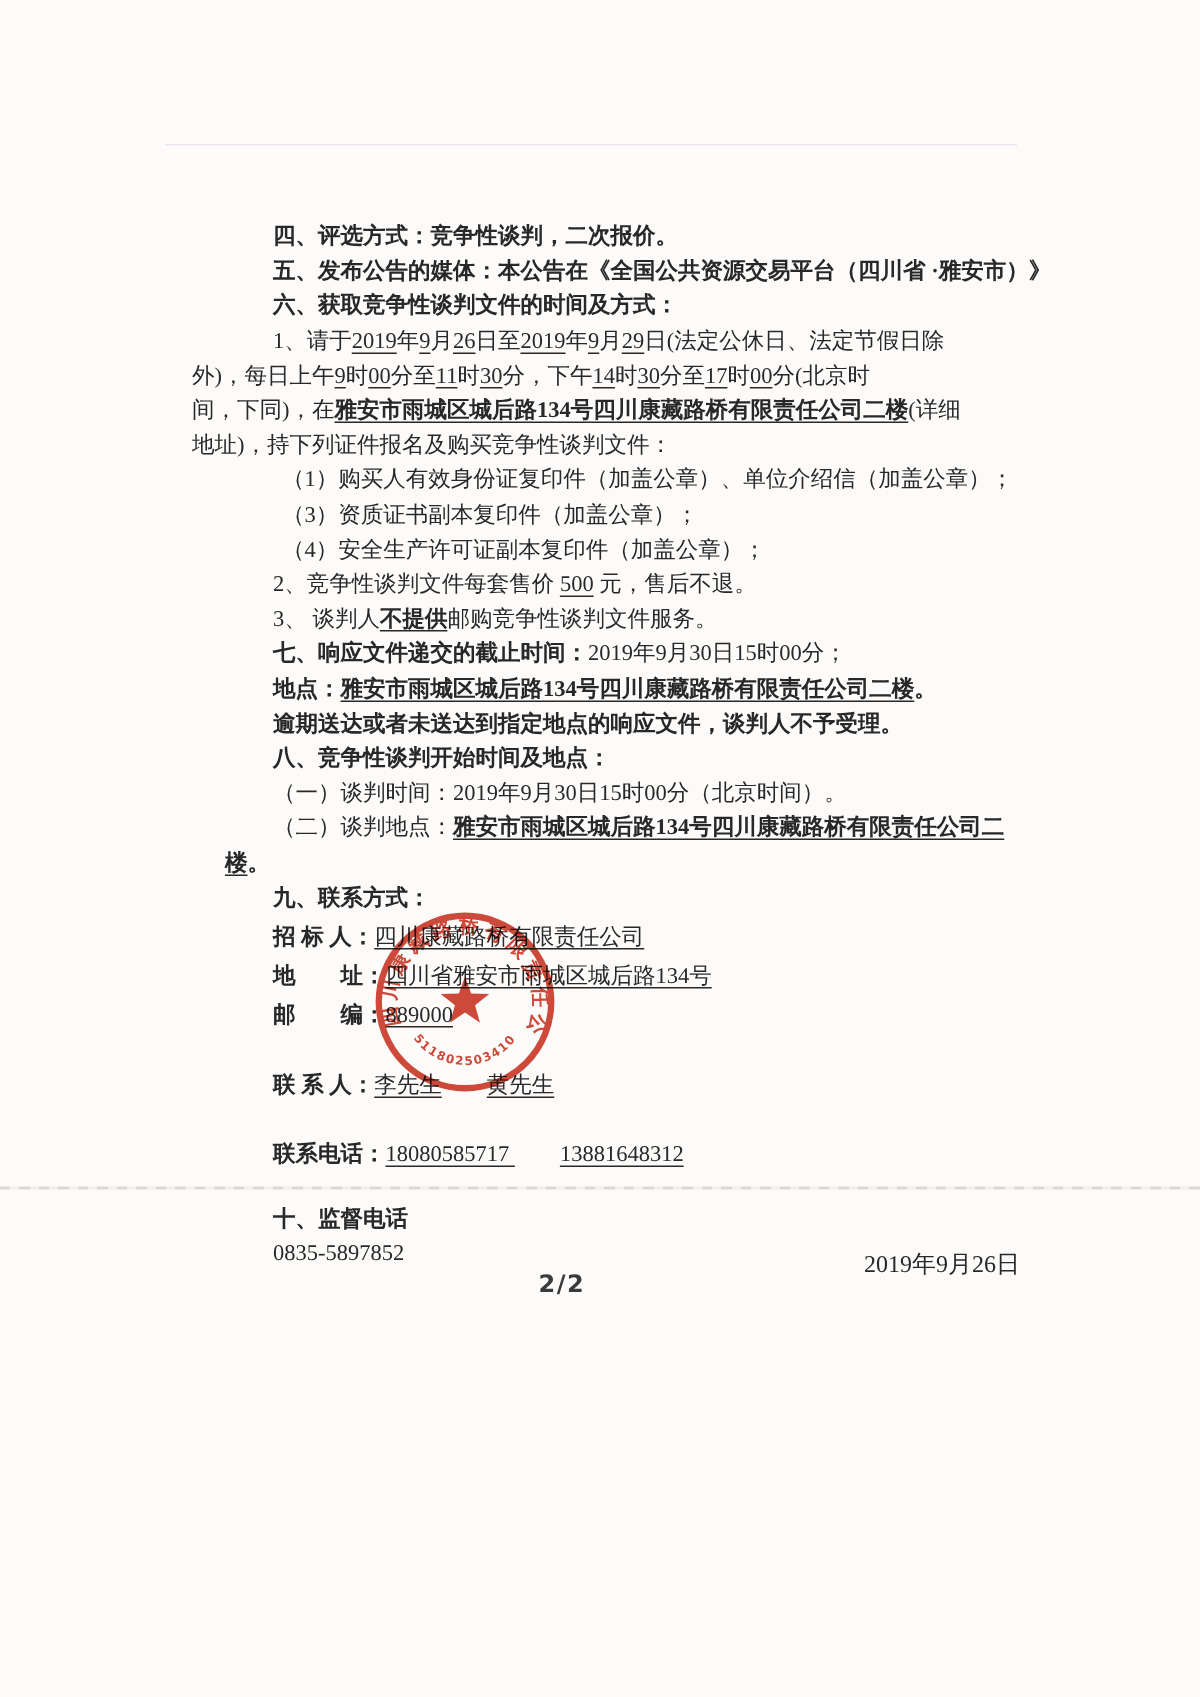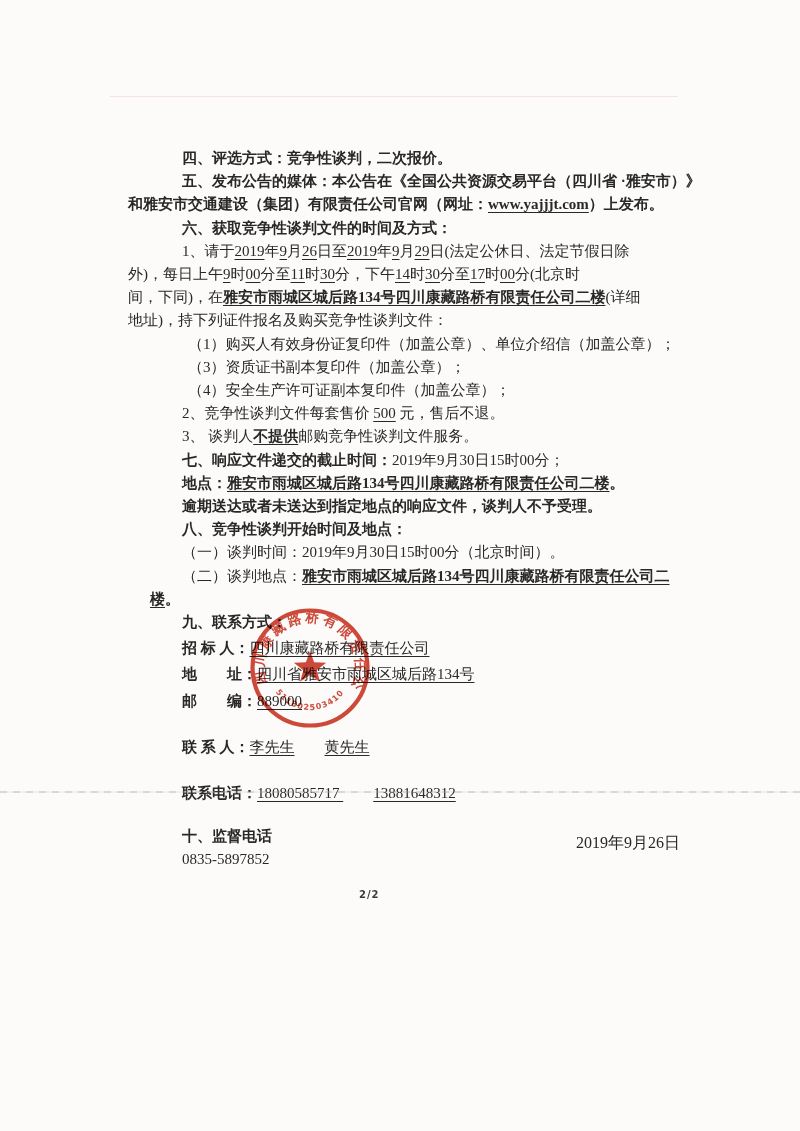--- a/index.html
+++ b/index.html
@@ -42,36 +42,35 @@
   .u { text-decoration:underline; text-underline-offset:3px; text-decoration-thickness:1px; }
 
   
   .stamp {
     position:absolute; left:247px; top:605px; width:126px; height:126px;
     mix-blend-mode:multiply; opacity:.87;
     filter:blur(.25px);
   }
 
   .page-number {
-    position:absolute; left:359px; top:889px;
+    position:absolute; left:359px; top:846px;
     font-family:"DejaVu Sans","Liberation Sans",sans-serif;
-    font-size:10px; font-weight:bold; letter-spacing:1px; color:#3a3a3a;
+    font-size:16px; font-weight:bold; letter-spacing:1px; color:#3a3a3a;
   }
 </style>
 </head>
 <body>
 
 <div class="page">
 
   <div class="artifact-pink"></div>
 
   <div id="doc-body">
       <div class="line p"><span class="b">四、评选方式：竞争性谈判，二次报价。</span></div>
       <div class="line p"><span class="b">五、发布公告的媒体：本公告在《全国公共资源交易平台（四川省 ·雅安市）》</span></div>
-      <div class="line f"><span class="b">和雅安市交通建设（集团）有限责任公司官网（网址：</span><span class="b u">www.yajjjt.com</span><span class="b">）上发布。</span></div>
       <div class="line p"><span class="b">六、获取竞争性谈判文件的时间及方式：</span></div>
       <div class="line p"><span>1、请于</span><span class="u">2019</span><span>年</span><span class="u">9</span><span>月</span><span class="u">26</span><span>日至</span><span class="u">2019</span><span>年</span><span class="u">9</span><span>月</span><span class="u">29</span><span>日(法定公休日、法定节假日除</span></div>
       <div class="line f"><span>外)，每日上午</span><span class="u">9</span><span>时</span><span class="u">00</span><span>分至</span><span class="u">11</span><span>时</span><span class="u">30</span><span>分，下午</span><span class="u">14</span><span>时</span><span class="u">30</span><span>分至</span><span class="u">17</span><span>时</span><span class="u">00</span><span>分(北京时</span></div>
       <div class="line f"><span>间，下同)，在</span><span class="b u">雅安市雨城区城后路134号四川康藏路桥有限责任公司二楼</span><span>(详细</span></div>
       <div class="line f"><span>地址)，持下列证件报名及购买竞争性谈判文件：</span></div>
       <div class="line p2"><span>（1）购买人有效身份证复印件（加盖公章）、单位介绍信（加盖公章）；</span></div>
       <div class="line p2"><span>（3）资质证书副本复印件（加盖公章）；</span></div>
       <div class="line p2"><span>（4）安全生产许可证副本复印件（加盖公章）；</span></div>
       <div class="line p"><span>2、竞争性谈判文件每套售价 </span><span class="u">500</span><span> 元，售后不退。</span></div>
       <div class="line p"><span>3、 谈判人</span><span class="b u">不提供</span><span>邮购竞争性谈判文件服务。</span></div>

